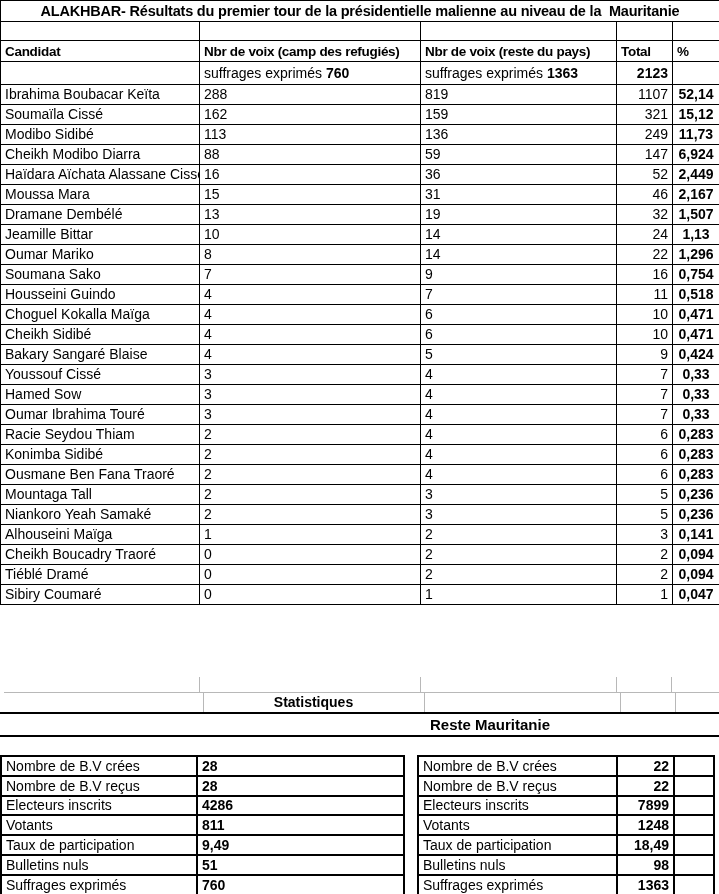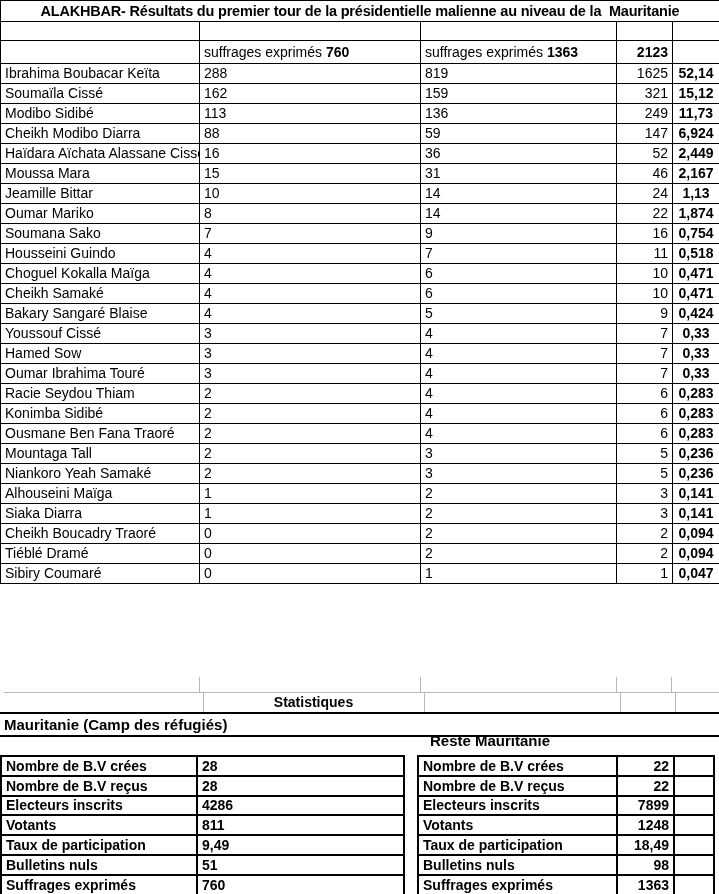--- a/index.html
+++ b/index.html
@@ -31,26 +31,26 @@
   .v1{left:199px}.v2{left:420px}.v3{left:616px}.v4{left:671px}
   .stat-label{position:absolute;left:199px;width:221px;text-align:center;
               font-weight:bold;font-size:14px;line-height:19px;}
 
   
   .section-row{position:absolute;left:0;top:712px;width:719px;height:25px;
                border-top:2px solid #000;border-bottom:2px solid #000;box-sizing:border-box;}
   .section-row span{position:absolute;font-weight:bold;font-size:15px;line-height:21px;
                     white-space:nowrap;}
   .sec-left{left:4px;}
-  .sec-right{left:430px;margin-top:16px;}
+  .sec-right{left:430px;}
 
   
   table.stats{position:absolute;border-collapse:collapse;table-layout:fixed;font-size:14px;}
   table.stats td{border:2px solid #000;box-sizing:border-box;height:19.8px;
-                 overflow:hidden;white-space:nowrap;padding:0 4px;line-height:16px;font-weight:bold;}
+                 overflow:hidden;white-space:nowrap;padding:0 4px;line-height:16px;}
   table.stats-left{top:755px;left:0;width:403px;}
   table.stats-right{top:755px;left:417px;width:296px;}
   td.val-l{font-weight:bold;text-align:left;border-radius:9px;}
   td.val-r{font-weight:bold;text-align:right;}
 </style>
 </head>
 <body>
 
 <div class="page">
 
@@ -66,34 +66,41 @@
         <tr class="title-row">
       <td colspan="5">ALAKHBAR- Résultats du premier tour de la présidentielle malienne au niveau de la  Mauritanie</td>
     </tr>
     <tr class="blank-row">
       <td></td>
       <td></td>
       <td></td>
       <td></td>
       <td></td>
     </tr>
+    <tr class="header-row">
+      <td>Candidat</td>
+      <td>Nbr de voix (camp des refugiés)</td>
+      <td>Nbr de voix (reste du pays)</td>
+      <td>Total</td>
+      <td class="pct" style="text-align:left">%</td>
+    </tr>
     <tr class="sub-row">
       <td></td>
       <td><span>suffrages exprimés</span><span class="sub-val">760</span></td>
       <td><span>suffrages exprimés</span><span class="sub-val">1363</span></td>
       <td class="total bold">2123</td>
       <td class="pct pct-thick"></td>
     </tr>
     </tbody>
       <tbody id="candidate-rows">
         <tr>
           <td>Ibrahima Boubacar Keïta</td>
           <td class="c">288</td>
           <td class="c">819</td>
-          <td class="total">1625</td>
+          <td class="total">1107</td>
           <td class="pct pct-thick">52,14</td>
         </tr>
         <tr>
           <td>Soumaïla Cissé</td>
           <td class="c">162</td>
           <td class="c">159</td>
           <td class="total">321</td>
           <td class="pct pct-thick">15,12</td>
         </tr>
         <tr>
@@ -118,32 +125,39 @@
           <td class="pct pct-thick">2,449</td>
         </tr>
         <tr>
           <td>Moussa Mara</td>
           <td class="c">15</td>
           <td class="c">31</td>
           <td class="total">46</td>
           <td class="pct pct-thick">2,167</td>
         </tr>
         <tr>
+          <td>Dramane Dembélé</td>
+          <td class="c">13</td>
+          <td class="c">19</td>
+          <td class="total">32</td>
+          <td class="pct pct-thick">1,507</td>
+        </tr>
+        <tr>
           <td>Jeamille Bittar</td>
           <td class="c">10</td>
           <td class="c">14</td>
           <td class="total">24</td>
           <td class="pct pct-thick">1,13</td>
         </tr>
         <tr>
           <td>Oumar Mariko</td>
           <td class="c">8</td>
           <td class="c">14</td>
           <td class="total">22</td>
-          <td class="pct pct-thick">1,874</td>
+          <td class="pct pct-thick">1,296</td>
         </tr>
         <tr>
           <td>Soumana Sako</td>
           <td class="c">7</td>
           <td class="c">9</td>
           <td class="total">16</td>
           <td class="pct pct-thick">0,754</td>
         </tr>
         <tr>
           <td>Housseini Guindo</td>
@@ -153,21 +167,21 @@
           <td class="pct pct-thick">0,518</td>
         </tr>
         <tr>
           <td>Choguel Kokalla Maïga</td>
           <td class="c">4</td>
           <td class="c">6</td>
           <td class="total">10</td>
           <td class="pct pct-thick">0,471</td>
         </tr>
         <tr>
-          <td>Cheikh Samaké</td>
+          <td>Cheikh Sidibé</td>
           <td class="c">4</td>
           <td class="c">6</td>
           <td class="total">10</td>
           <td class="pct pct-thick">0,471</td>
         </tr>
         <tr>
           <td>Bakary Sangaré Blaise</td>
           <td class="c">4</td>
           <td class="c">5</td>
           <td class="total">9</td>
@@ -224,27 +238,20 @@
         </tr>
         <tr>
           <td>Niankoro Yeah Samaké</td>
           <td class="c">2</td>
           <td class="c">3</td>
           <td class="total">5</td>
           <td class="pct pct-thick">0,236</td>
         </tr>
         <tr>
           <td>Alhouseini Maïga</td>
-          <td class="c">1</td>
-          <td class="c">2</td>
-          <td class="total">3</td>
-          <td class="pct pct-thick">0,141</td>
-        </tr>
-        <tr>
-          <td>Siaka Diarra</td>
           <td class="c">1</td>
           <td class="c">2</td>
           <td class="total">3</td>
           <td class="pct pct-thick">0,141</td>
         </tr>
         <tr>
           <td>Cheikh Boucadry Traoré</td>
           <td class="c">0</td>
           <td class="c">2</td>
           <td class="total">2</td>
@@ -276,21 +283,20 @@
 
   <div class="stat-label-row">
     <div class="vline v1"></div>
     <div class="vline v2"></div>
     <div class="vline v3"></div>
     <div class="vline v4"></div>
     <span class="stat-label">Statistiques</span>
   </div>
 
   <div class="section-row">
-    <span class="sec-left">Mauritanie (Camp des réfugiés)</span>
     <span class="sec-right">Reste Mauritanie</span>
   </div>
 
   <table class="stats stats-left">
     <colgroup>
         <col style="width:196px">
         <col style="width:207px">
       </colgroup>
     <tbody id="stats-left-body">
         <tr>

